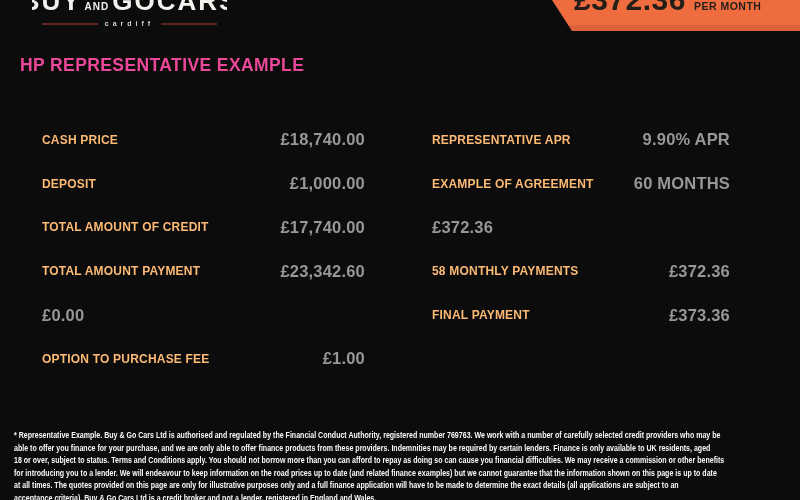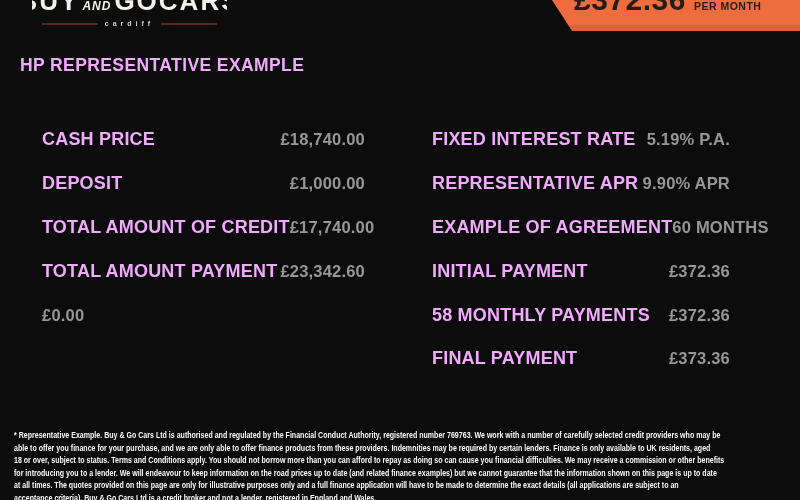--- a/index.html
+++ b/index.html
@@ -8,49 +8,49 @@
     position:relative; width:800px; height:500px;
     background:#0c0c0c; overflow:hidden;
     font-family:"Liberation Sans", sans-serif;
   }
 
   
   .logo { position:absolute; left:32px; top:0; width:195px; height:38px; overflow:hidden; cursor:pointer; }
   .logo-inner { position:absolute; top:-14px; left:0; width:100%; }
   .logo-main { display:flex; align-items:baseline; justify-content:center; color:#f3f1ee; font-weight:bold; white-space:nowrap; }
   .logo-word { font-size:26px; letter-spacing:2px; }
-  .logo-and { font-size:12px; letter-spacing:1px; margin:0 3px;font-style:italic; }
+  .logo-and { font-size:10px; letter-spacing:1px; margin:0 3px; }
   .logo-gap { width:24px; }
   .logo-city-row { display:flex; align-items:center; justify-content:center; margin-top:3px; }
   .logo-line { height:2px; width:56px; background:#5d2424; }
   .logo-city { color:#d8d4d0; font-size:7px; font-weight:bold; letter-spacing:4px; margin:0 7px; text-transform:lowercase; }
 
   
   .badge {
     position:absolute; top:0; right:0; width:248px; height:31px;
     background:linear-gradient(#ee6c3e 0 80%, #dd6239 80% 100%);
     clip-path:polygon(0 0, 100% 0, 100% 100%, 20px 100%);
     overflow:hidden;
   }
   .badge-inner { position:absolute; top:-17px; left:22px; display:flex; align-items:baseline; white-space:nowrap; color:#241e19; }
   .badge-price { font-size:30px; font-weight:bold; letter-spacing:0.5px; }
   .badge-per { font-size:10.5px; font-weight:bold; margin-left:8px; letter-spacing:0.5px; }
 
   
   .heading {
     position:absolute; left:20px; top:55px;
-    color:#f0abfc; font-size:17.5px; font-weight:bold; letter-spacing:0.4px;
+    color:#ec4899; font-size:17.5px; font-weight:bold; letter-spacing:0.4px;
   }
 
   
   .col { position:absolute; top:118px; }
   .col-left  { left:42px;  width:323px; }
   .col-right { left:432px; width:298px; }
   .frow { height:43.8px; display:flex; justify-content:space-between; align-items:center; }
-  .flabel { color:#f0abfc; font-size:18px; font-weight:bold; letter-spacing:0.2px; white-space:nowrap; }
+  .flabel { color:#fdba74; font-size:12px; font-weight:bold; letter-spacing:0.2px; white-space:nowrap; }
   .fvalue { color:#979797; font-size:16.5px; font-weight:bold; letter-spacing:0.2px; white-space:nowrap; text-align:right; }
 
   
   .disclaimer {
     position:absolute; left:14px; top:429px; width:930px;
     transform:scaleX(0.85); transform-origin:left top;
     color:#fbfbfb; font-size:8.3px; font-weight:bold; line-height:12.6px;
   }
   .dline { white-space:nowrap; }
 </style>
@@ -98,37 +98,36 @@
       <span class="flabel">TOTAL AMOUNT OF CREDIT</span>
       <span class="fvalue">£17,740.00</span>
     </div>
     <div class="frow">
       <span class="flabel">TOTAL AMOUNT PAYMENT</span>
       <span class="fvalue">£23,342.60</span>
     </div>
     <div class="frow">
       <span class="fvalue">£0.00</span>
     </div>
+    <div class="frow">
+      <span class="flabel">OPTION TO PURCHASE FEE</span>
+      <span class="fvalue">£1.00</span>
+    </div>
   </div>
 
   <div class="col col-right">
-    <div class="frow">
-      <span class="flabel">FIXED INTEREST RATE</span>
-      <span class="fvalue">5.19% P.A.</span>
-    </div>
     <div class="frow">
       <span class="flabel">REPRESENTATIVE APR</span>
       <span class="fvalue">9.90% APR</span>
     </div>
     <div class="frow">
       <span class="flabel">EXAMPLE OF AGREEMENT</span>
       <span class="fvalue">60 MONTHS</span>
     </div>
     <div class="frow">
-      <span class="flabel">INITIAL PAYMENT</span>
       <span class="fvalue">£372.36</span>
     </div>
     <div class="frow">
       <span class="flabel">58 MONTHLY PAYMENTS</span>
       <span class="fvalue">£372.36</span>
     </div>
     <div class="frow">
       <span class="flabel">FINAL PAYMENT</span>
       <span class="fvalue">£373.36</span>
     </div>

